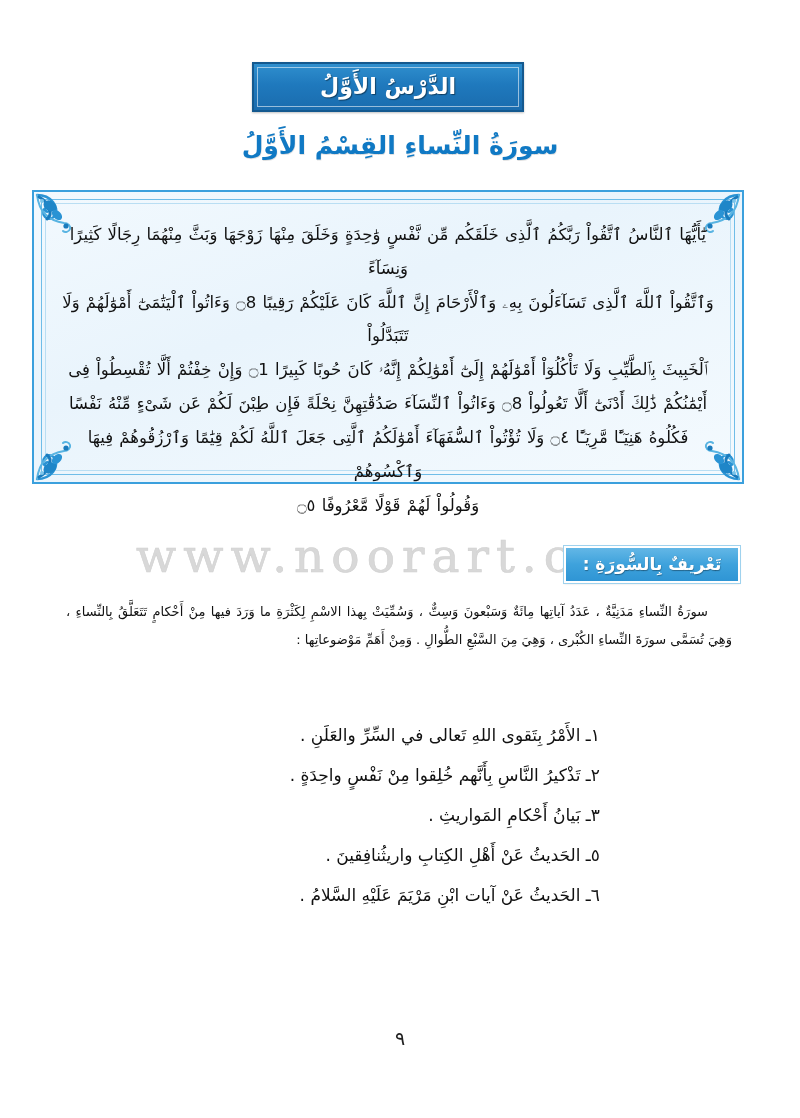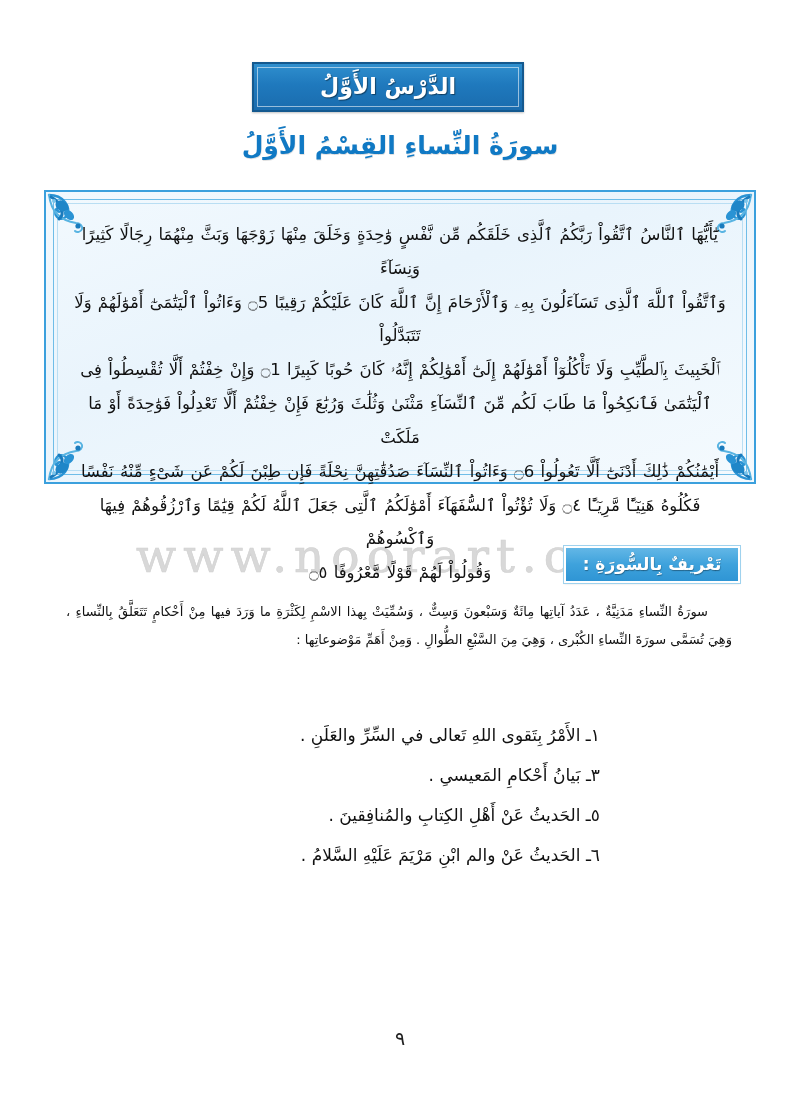--- a/index.html
+++ b/index.html
@@ -95,21 +95,21 @@
     color: #1079c4;
     text-shadow: 0.5px 0.5px 0 rgba(0,0,0,0.12);
     white-space: nowrap;
     z-index: 4;
   }
 
   
   .quran-frame {
     position: absolute;
     top: 190px;
-    left: 44px;
+    left: 32px;
     width: 712px;
     height: 294px;
     background: linear-gradient(160deg, #f2f9fe 0%, #e9f4fc 40%, #f4fafe 100%);
     border: 2px solid #3ba0dd;
     box-sizing: border-box;
     z-index: 3;
   }
   .quran-frame-inner {
     position: absolute;
     inset: 7px;
@@ -287,37 +287,37 @@
         <path d="M48 4 C44 6 40 10 38 15 C36 20 37 24 40 26" fill="none" stroke="#1a7bbd" stroke-width="3" stroke-linecap="round"></path>
         <ellipse cx="37" cy="13" rx="7" ry="5" transform="rotate(-32 37 13)" fill="#1f86c8"></ellipse>
         <ellipse cx="30" cy="22" rx="6" ry="4" transform="rotate(-45 30 22)" fill="#2a93d4"></ellipse>
         <circle cx="21" cy="33" r="2.6" fill="#1a7bbd"></circle>
         <circle cx="45" cy="8" r="2" fill="#7cc5ea"></circle>
       </g>
     </svg>
 
     <div class="quran-text">
       <div>يَٰٓأَيُّهَا ٱلنَّاسُ ٱتَّقُواْ رَبَّكُمُ ٱلَّذِى خَلَقَكُم مِّن نَّفْسٍ وَٰحِدَةٍ وَخَلَقَ مِنْهَا زَوْجَهَا وَبَثَّ مِنْهُمَا رِجَالًا كَثِيرًا وَنِسَآءً</div>
-      <div>وَٱتَّقُواْ ٱللَّهَ ٱلَّذِى تَسَآءَلُونَ بِهِۦ وَٱلْأَرْحَامَ إِنَّ ٱللَّهَ كَانَ عَلَيْكُمْ رَقِيبًا ۝5 وَءَاتُواْ ٱلْيَتَٰمَىٰٓ أَمْوَٰلَهُمْ وَلَا تَتَبَدَّلُواْ</div>
+      <div>وَٱتَّقُواْ ٱللَّهَ ٱلَّذِى تَسَآءَلُونَ بِهِۦ وَٱلْأَرْحَامَ إِنَّ ٱللَّهَ كَانَ عَلَيْكُمْ رَقِيبًا ۝8 وَءَاتُواْ ٱلْيَتَٰمَىٰٓ أَمْوَٰلَهُمْ وَلَا تَتَبَدَّلُواْ</div>
       <div>ٱلْخَبِيثَ بِٱلطَّيِّبِ وَلَا تَأْكُلُوٓاْ أَمْوَٰلَهُمْ إِلَىٰٓ أَمْوَٰلِكُمْ إِنَّهُۥ كَانَ حُوبًا كَبِيرًا ۝1 وَإِنْ خِفْتُمْ أَلَّا تُقْسِطُواْ فِى</div>
-      <div>ٱلْيَتَٰمَىٰ فَٱنكِحُواْ مَا طَابَ لَكُم مِّنَ ٱلنِّسَآءِ مَثْنَىٰ وَثُلَٰثَ وَرُبَٰعَ فَإِنْ خِفْتُمْ أَلَّا تَعْدِلُواْ فَوَٰحِدَةً أَوْ مَا مَلَكَتْ</div>
-      <div>أَيْمَٰنُكُمْ ذَٰلِكَ أَدْنَىٰٓ أَلَّا تَعُولُواْ ۝6 وَءَاتُواْ ٱلنِّسَآءَ صَدُقَٰتِهِنَّ نِحْلَةً فَإِن طِبْنَ لَكُمْ عَن شَىْءٍ مِّنْهُ نَفْسًا</div>
+      <div>أَيْمَٰنُكُمْ ذَٰلِكَ أَدْنَىٰٓ أَلَّا تَعُولُواْ ۝8 وَءَاتُواْ ٱلنِّسَآءَ صَدُقَٰتِهِنَّ نِحْلَةً فَإِن طِبْنَ لَكُمْ عَن شَىْءٍ مِّنْهُ نَفْسًا</div>
       <div>فَكُلُوهُ هَنِيٓـًٔا مَّرِيٓـًٔا ۝٤ وَلَا تُؤْتُواْ ٱلسُّفَهَآءَ أَمْوَٰلَكُمُ ٱلَّتِى جَعَلَ ٱللَّهُ لَكُمْ قِيَٰمًا وَٱرْزُقُوهُمْ فِيهَا وَٱكْسُوهُمْ</div>
       <div>وَقُولُواْ لَهُمْ قَوْلًا مَّعْرُوفًا ۝٥</div>
     </div>
   </div>
 
   <div class="section-header">
     <span class="section-header-text">تَعْريفٌ بِالسُّورَةِ :</span>
   </div>
 
   <div class="body-paragraph">سورَةُ النِّساءِ مَدَنِيَّةٌ ، عَدَدُ آياتِها مِائَةٌ وَسَبْعونَ وَسِتٌّ ، وَسُمِّيَتْ بِهذا الاسْمِ لِكَثْرَةِ ما وَرَدَ فيها مِنْ أَحْكامٍ تَتَعَلَّقُ بِالنِّساءِ ، وَهِيَ تُسَمَّى سورَةَ النِّساءِ الكُبْرى ، وَهِيَ مِنَ السَّبْعِ الطُّوالِ . وَمِنْ أَهَمِّ مَوْضوعاتِها :</div>
 
   <div class="topics-list">
     <div class="topic-item">١ـ الأَمْرُ بِتَقوى اللهِ تَعالى في السِّرِّ والعَلَنِ .</div>
-    <div class="topic-item">٣ـ بَيانُ أَحْكامِ المَعيسىِ .</div>
-    <div class="topic-item">٥ـ الحَديثُ عَنْ أَهْلِ الكِتابِ والمُنافِقينَ .</div>
-    <div class="topic-item">٦ـ الحَديثُ عَنْ والم ابْنِ مَرْيَمَ عَلَيْهِ السَّلامُ .</div>
+    <div class="topic-item">٢ـ تَذْكيرُ النَّاسِ بِأَنَّهم خُلِقوا مِنْ نَفْسٍ واحِدَةٍ .</div>
+    <div class="topic-item">٣ـ بَيانُ أَحْكامِ المَواريثِ .</div>
+    <div class="topic-item">٥ـ الحَديثُ عَنْ أَهْلِ الكِتابِ واريثُنافِقينَ .</div>
+    <div class="topic-item">٦ـ الحَديثُ عَنْ آيات ابْنِ مَرْيَمَ عَلَيْهِ السَّلامُ .</div>
   </div>
 
   <div class="page-number">٩</div>
 
 </div>
 
 </body></html>

